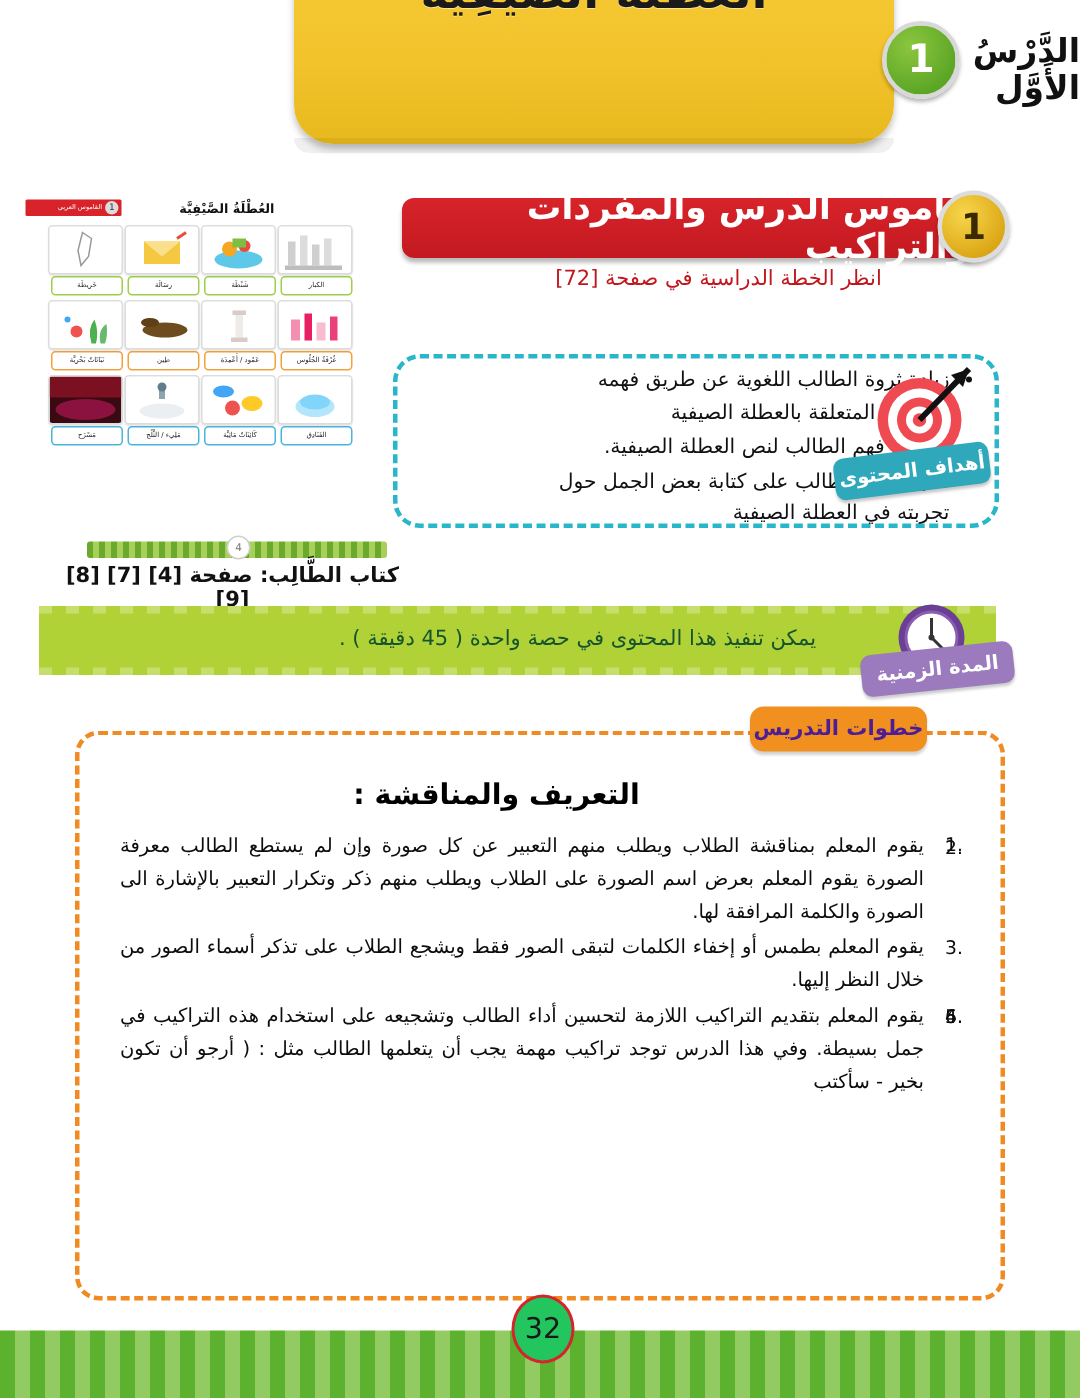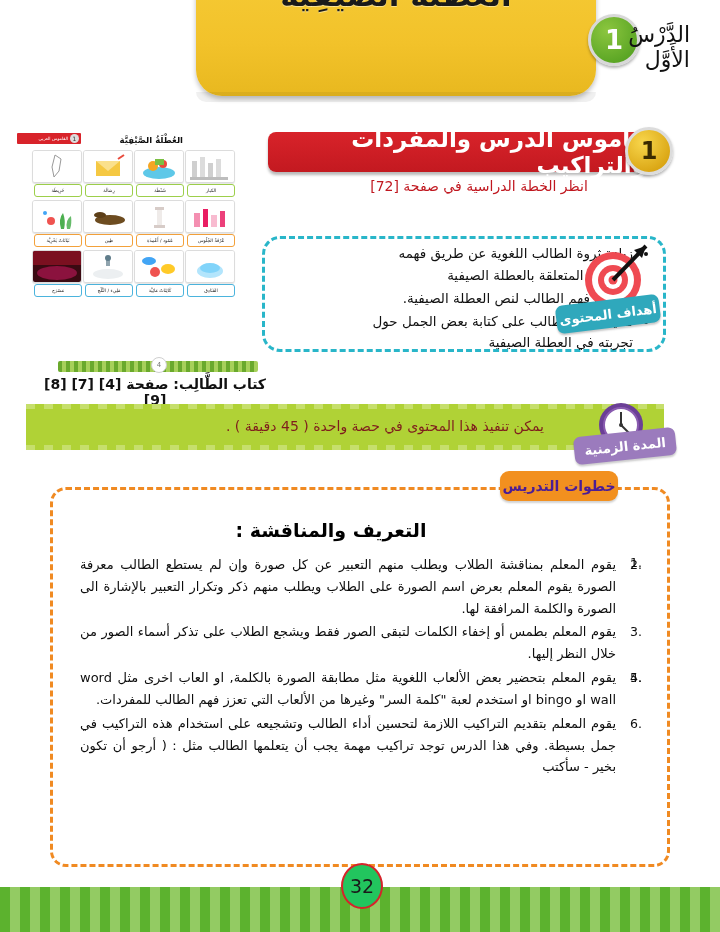--- a/index.html
+++ b/index.html
@@ -30,22 +30,22 @@
   }
   .lesson-circle{
     position:absolute;top:14px;left:588px;width:46px;height:46px;border-radius:50%;
     background:radial-gradient(circle at 35% 30%,#8cc63f,#5aa524 75%);
     border:3px solid #d8d8d8;
     box-shadow:0 2px 3px rgba(0,0,0,.3);
     color:#fff;font-size:26px;font-weight:bold;
     display:flex;align-items:center;justify-content:center;
   }
   .lesson-label{
-    position:absolute;top:22px;left:616px;width:74px;
-    font-size:22px;font-weight:normal;color:#111;direction:rtl;
+    position:absolute;top:22px;left:646px;width:74px;
+    font-size:22px;font-weight:bold;color:#111;direction:rtl;
   }
 
   
   .red-banner{
     position:absolute;top:132px;left:268px;width:396px;height:40px;
     background:linear-gradient(180deg,#d8232a 0%,#c31920 100%);
     border-radius:8px 20px 20px 8px;
     box-shadow:0 3px 3px rgba(0,0,0,.28);
     display:flex;align-items:center;justify-content:center;
   }
@@ -109,21 +109,21 @@
   .time-bar:before{
     content:"";position:absolute;top:0;left:0;right:0;height:5px;
     background:repeating-linear-gradient(90deg,#c6df6c 0 9px,#b0d236 9px 18px);
   }
   .time-bar:after{
     content:"";position:absolute;bottom:0;left:0;right:0;height:5px;
     background:repeating-linear-gradient(90deg,#c6df6c 0 9px,#b0d236 9px 18px);
   }
   .time-text{
     position:absolute;top:14px;right:120px;direction:rtl;
-    font-size:14px;color:#7f1d1d;
+    font-size:14px;color:#14532d;
   }
   .clock-icon{position:absolute;top:400px;left:594px;width:54px;height:54px;}
   .time-tag{
     position:absolute;top:432px;left:574px;width:102px;height:28px;
     background:#9b7bbd;border-radius:7px;transform:rotate(-6deg);
     box-shadow:0 2px 2px rgba(0,0,0,.2);
     display:flex;align-items:center;justify-content:center;
   }
   .time-tag span{color:#fff;font-size:13px;font-weight:bold;direction:rtl;}
 
@@ -270,21 +270,21 @@
   <div class="steps-box"></div>
   <div class="steps-tab">
     <span>خطوات التدريس</span>
   </div>
   <div class="steps-heading">التعريف والمناقشة :</div>
   <ul class="steps-list">
     <li><span class="num ltr">1.</span></li>
     <li><span class="num ltr">2.</span><span>يقوم المعلم بمناقشة الطلاب ويطلب منهم التعبير عن كل صورة وإن لم يستطع الطالب معرفة الصورة يقوم المعلم بعرض اسم الصورة على الطلاب ويطلب منهم ذكر وتكرار التعبير بالإشارة الى الصورة والكلمة المرافقة لها.</span></li>
     <li><span class="num ltr">3.</span><span>يقوم المعلم بطمس أو إخفاء الكلمات لتبقى الصور فقط ويشجع الطلاب على تذكر أسماء الصور من خلال النظر إليها.</span></li>
     <li><span class="num ltr">4.</span></li>
-    <li><span class="num ltr">5.</span><span>يقوم المعلم بتحضير بعض الألعاب اللغوية مثل مطابقة الصورة بالكلمة, او العاب اخرى مثل word wall او bingo او استخدم لعبة "كلمة السر" وغيرها من الألعاب التي تعزز فهم الطالب للمفردات.</span></li>
+    <li><span class="num ltr">5.</span></li>
     <li><span class="num ltr">6.</span><span>يقوم المعلم بتقديم التراكيب اللازمة لتحسين أداء الطالب وتشجيعه على استخدام هذه التراكيب في جمل بسيطة. وفي هذا الدرس توجد تراكيب مهمة يجب أن يتعلمها الطالب مثل : ( أرجو أن تكون بخير - سأكتب</span></li>
   </ul>
 
   <div class="thumb">
     <div class="thumb-head">
       <div class="thumb-badge">
         <div class="bdot">1</div>
         <div class="btxt">القاموس العربي</div>
       </div>
       <div class="thumb-title">العُطْلَةُ الصَّيْفِيَّة</div>

